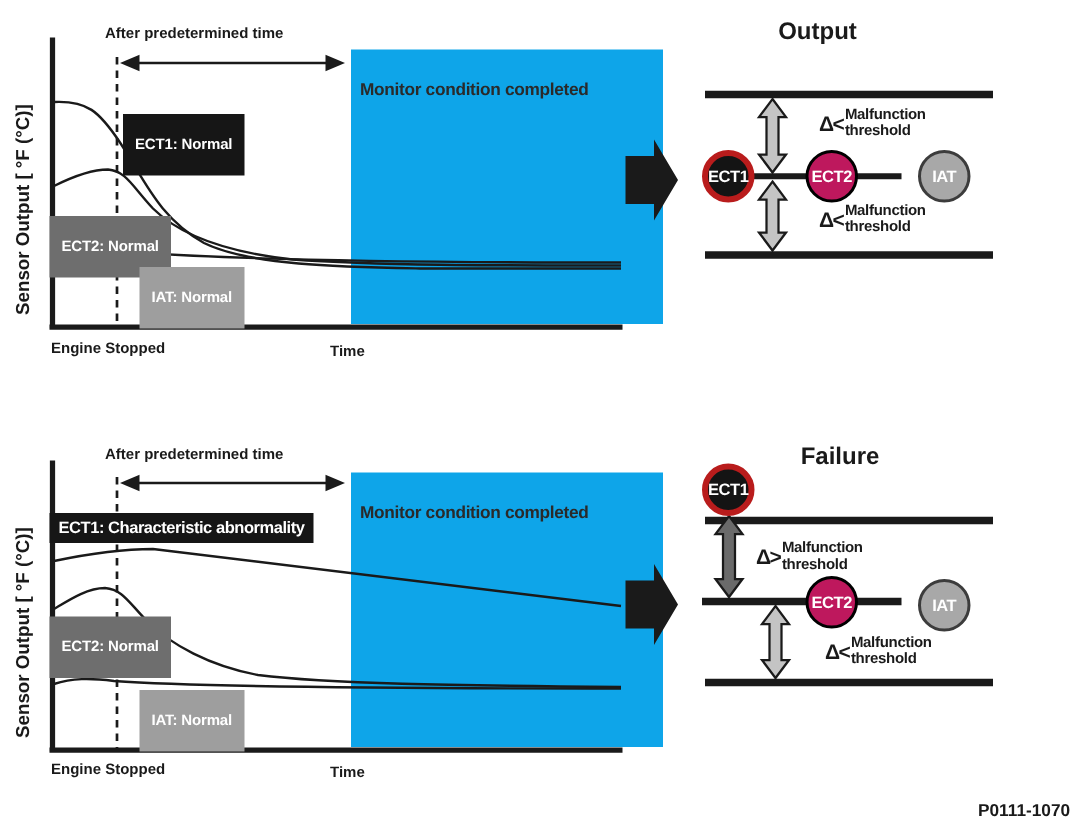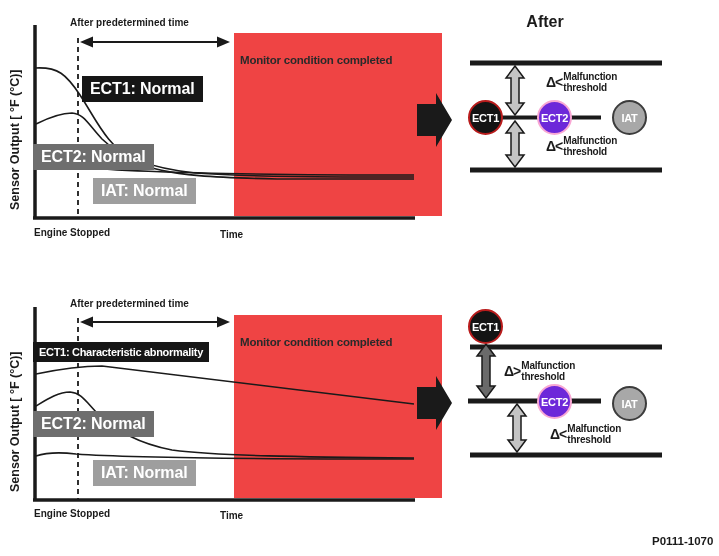--- a/index.html
+++ b/index.html
@@ -9,46 +9,46 @@
   }
   #linework { position:absolute; left:0; top:0; width:719px; height:556px; pointer-events:none; }
 
   .ylabel {
     position:absolute; left:8px; transform-origin:0 0; transform:rotate(-90deg);
     font-weight:bold; font-size:12.5px; white-space:nowrap; letter-spacing:0px;
   }
   .smallcap { position:absolute; font-weight:bold; font-size:10px; white-space:nowrap; }
 
   .monitor-box {
-    position:absolute; left:234px; width:208px; height:183px; background:#ef4444;
+    position:absolute; left:234px; width:208px; height:183px; background:#0ea5e9;
     box-sizing:border-box;
   }
   .monitor-box .mlabel {
     margin:21px 0 0 6px; font-weight:bold; font-size:11.5px; letter-spacing:-0.2px;
     white-space:nowrap; color:#2a2a2a;
   }
 
   .taglabel {
-    position:absolute; color:#ffffff; font-weight:bold; font-size:16px;
-    padding:4px 8px; white-space:nowrap; letter-spacing:-0.1px;
+    position:absolute; color:#ffffff; font-weight:bold; font-size:10px;
+    padding:15px 8px; white-space:nowrap; letter-spacing:-0.1px;
   }
   .tag-black { background:#161616; }
   .tag-darkgray { background:#6e6e6e; }
   .tag-midgray { background:#9e9e9e; }
   .tag-wide { font-size:11px; letter-spacing:-0.3px; padding:4px 6px; }
 
   .result-title { position:absolute; width:150px; text-align:center; font-weight:bold; font-size:16px; }
 
   .sensor {
     position:absolute; width:35px; height:35px; border-radius:50%;
     display:flex; align-items:center; justify-content:center;
     color:#ffffff; font-weight:bold; font-size:11px; box-sizing:border-box; letter-spacing:-0.3px;
   }
-  .sensor-black { background:#141414; border:2px solid #b91c1c; }
-  .sensor-dark  { background:#6d28d9; border:2px solid #f9a8d4; }
+  .sensor-black { background:#141414; border:4px solid #b91c1c; }
+  .sensor-dark  { background:#be185d; border:2px solid #000000; }
   .sensor-light { background:#a8a8a8; border:2px solid #3c3c3c; }
 
   .thresh { position:absolute; display:flex; align-items:center; font-weight:bold; }
   .thresh .sym { font-size:14px; letter-spacing:-1px; margin-right:1px; }
   .thresh .txt { font-size:10px; line-height:11px; white-space:pre-line; letter-spacing:-0.2px; }
 
   .figcode { position:absolute; left:652px; top:535px; font-size:11.5px; font-weight:bold; }
 </style>
 </head>
 <body>
@@ -109,35 +109,36 @@
   <div class="smallcap" style="left:220px; top:229px;">Time</div>
 
   <div class="ylabel" style="top:492px;">Sensor Output [ °F (°C)]</div>
   <div class="smallcap" style="left:70px; top:298px;">After predetermined time</div>
   <div class="taglabel tag-black tag-wide" style="left:33px; top:342px;">ECT1: Characteristic abnormality</div>
   <div class="taglabel tag-darkgray" style="left:33px; top:411px;">ECT2: Normal</div>
   <div class="taglabel tag-midgray" style="left:93px; top:460px;">IAT: Normal</div>
   <div class="smallcap" style="left:34px; top:508px;">Engine Stopped</div>
   <div class="smallcap" style="left:220px; top:510px;">Time</div>
 
-  <div class="result-title" style="left:470px; top:13px;">After</div>
+  <div class="result-title" style="left:470px; top:13px;">Output</div>
   <div class="sensor sensor-black" style="left:468px; top:100px;">ECT1</div>
   <div class="sensor sensor-dark" style="left:537px; top:100px;">ECT2</div>
   <div class="sensor sensor-light" style="left:612px; top:100px;">IAT</div>
   <div class="thresh" style="left:546px; top:71px;">
     <span class="sym">Δ&lt;</span>
     <span class="txt">Malfunction
 threshold</span>
   </div>
   <div class="thresh" style="left:546px; top:135px;">
     <span class="sym">Δ&lt;</span>
     <span class="txt">Malfunction
 threshold</span>
   </div>
 
+  <div class="result-title" style="left:485px; top:296px;">Failure</div>
   <div class="sensor sensor-black" style="left:468px; top:309px;">ECT1</div>
   <div class="sensor sensor-dark" style="left:537px; top:384px;">ECT2</div>
   <div class="sensor sensor-light" style="left:612px; top:386px;">IAT</div>
   <div class="thresh" style="left:504px; top:360px;">
     <span class="sym">Δ&gt;</span>
     <span class="txt">Malfunction
 threshold</span>
   </div>
   <div class="thresh" style="left:550px; top:423px;">
     <span class="sym">Δ&lt;</span>

